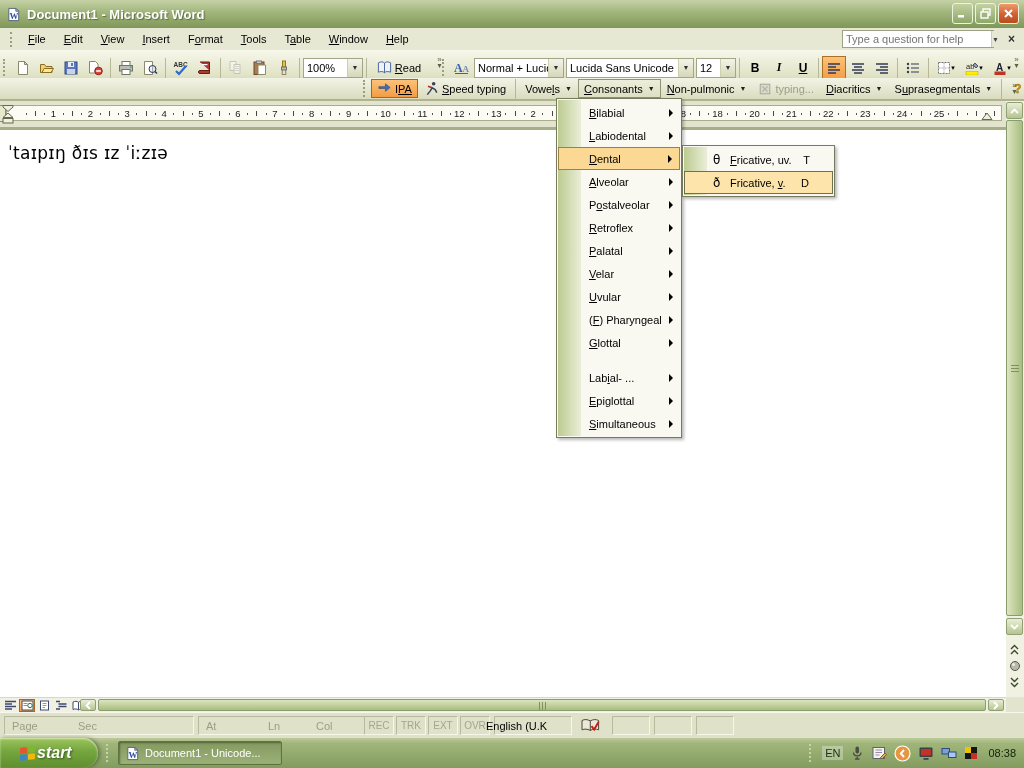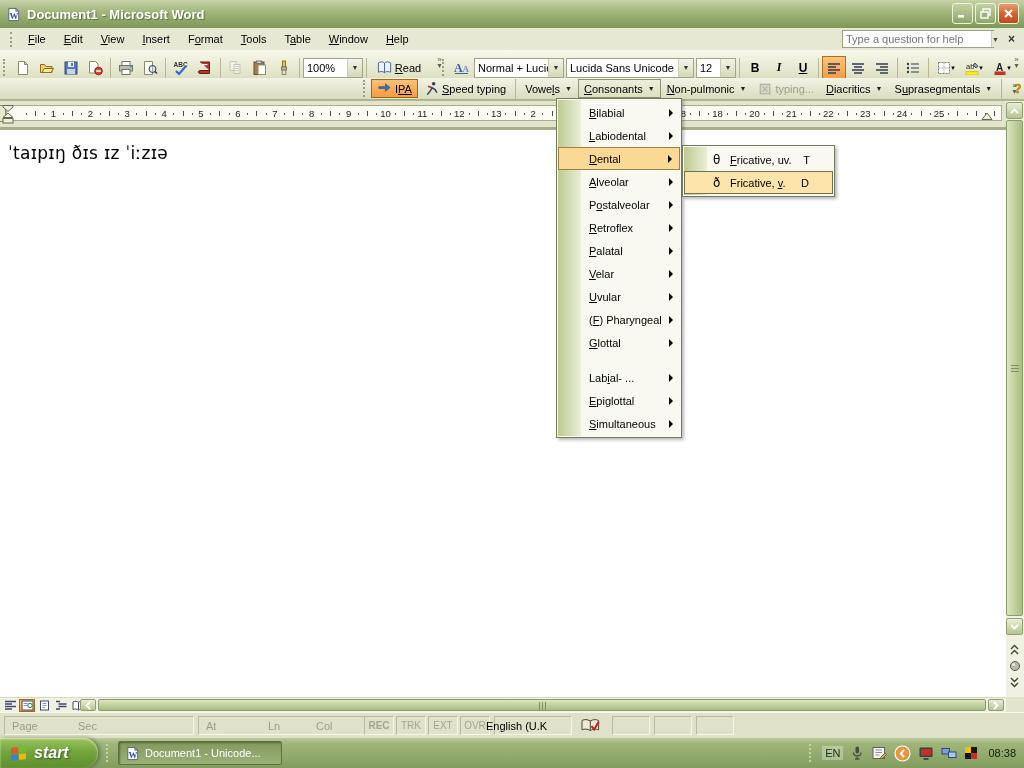--- a/index.html
+++ b/index.html
@@ -87,21 +87,21 @@
 .sbox{position:absolute;top:3px;height:19px;border:1px solid;border-color:#b8baa0 #f6f6ea #f6f6ea #b8baa0;}
 .slab{position:absolute;top:7px;font-size:11px;}
 .st-toggle{position:absolute;top:3px;width:30px;height:19px;border:1px solid;border-color:#b8baa0 #f6f6ea #f6f6ea #b8baa0;display:flex;align-items:center;justify-content:center;font-size:10px;color:#a3a68c;}
 
 
 .taskbar{position:absolute;left:0;top:738px;width:1024px;height:30px;
  background:linear-gradient(180deg,#bcca9b 0%,#a0b57a 18%,#93aa6e 55%,#829c5e 100%);}
 .startBtn{position:absolute;left:0;top:0;height:30px;width:98px;border-radius:0 15px 15px 0;
  background:linear-gradient(180deg,#9cc35e 0%,#74a63e 45%,#5f8e2f 100%);
  box-shadow:inset 0 1px 2px #d9ecb4,2px 0 4px rgba(0,0,0,.35);
- display:flex;align-items:center;gap:6px;padding:0 12px 0 9px;}
+ display:flex;align-items:center;gap:0;padding:0 12px 0 18px;}
 .startLab{color:#fff;font-weight:bold;font-style:italic;font-size:16px;text-shadow:1px 1px 2px rgba(0,0,0,.45);}
 .qlgrip{position:absolute;left:106px;top:6px;width:4px;height:18px;border-left:2px dotted #c6d3a4;}
 .taskItem{position:absolute;left:118px;top:3px;width:164px;height:24px;border-radius:2px;
  background:linear-gradient(180deg,#849960,#9cb177);border:1px solid #5e7342;
  box-shadow:inset 1px 1px 2px rgba(35,50,15,.5);display:flex;align-items:center;gap:5px;padding:0 6px;color:#fff;white-space:nowrap;overflow:hidden;}
 .tray{position:absolute;right:0;top:0;height:30px;display:flex;align-items:center;gap:7px;padding:0 8px 0 4px;}
 .traygrip{width:4px;height:18px;border-left:2px dotted #c6d3a4;margin-right:2px;}
 .tray-en{color:#16320e;font-size:11px;background:rgba(255,255,255,.3);padding:1px 3px;}
 .tray-time{color:#10200a;font-size:11px;margin-left:3px;}
 
@@ -679,21 +679,21 @@
   <div class="corner"></div>
 
   <div class="status">
     <span class="sbox" style="left:4px;width:190px"></span>
     <span class="sbox" style="left:198px;width:196px"></span>
     <span class="slab" style="left:12px">Page</span>
     <span class="slab" style="left:78px">Sec</span>
     <span class="slab" style="left:206px">At</span>
     <span class="slab" style="left:268px">Ln</span>
     <span class="slab" style="left:316px">Col</span>
-    <span><span class="st-toggle" style="left: 364px; font-weight: bold;">REC</span><span class="st-toggle" style="left: 396px;">TRK</span><span class="st-toggle" style="left: 428px;">EXT</span><span class="st-toggle" style="left: 460px;">OVR</span></span>
+    <span><span class="st-toggle" style="left: 364px;">REC</span><span class="st-toggle" style="left: 396px;">TRK</span><span class="st-toggle" style="left: 428px;">EXT</span><span class="st-toggle" style="left: 460px;">OVR</span></span>
     <span class="sbox" style="left:494px;width:78px"></span>
     <span class="slab" style="left:486px;color:#000">English (U.K</span>
     <span class="abs" style="left:580px;top:5px">
       <svg width="21" height="15" viewBox="0 0 21 15">
           <path d="M2 2.5c2.5-1.3 5.2-1.3 8.3.4 3.1-1.7 5.8-1.7 8.3-.4v9.3c-2.5-1-5.2-1-8.3.6-3.1-1.6-5.8-1.6-8.3-.6z" fill="#ece8da" stroke="#4a4a3a"></path>
           <path d="M10.3 2.9v9.6" stroke="#4a4a3a"></path>
           <path d="M11.5 8.2l2.6 3.2L18.6 4" stroke="#c22218" stroke-width="2" fill="none"></path>
         </svg>
     </span>
     <span class="sbox" style="left:612px;width:38px"></span>

